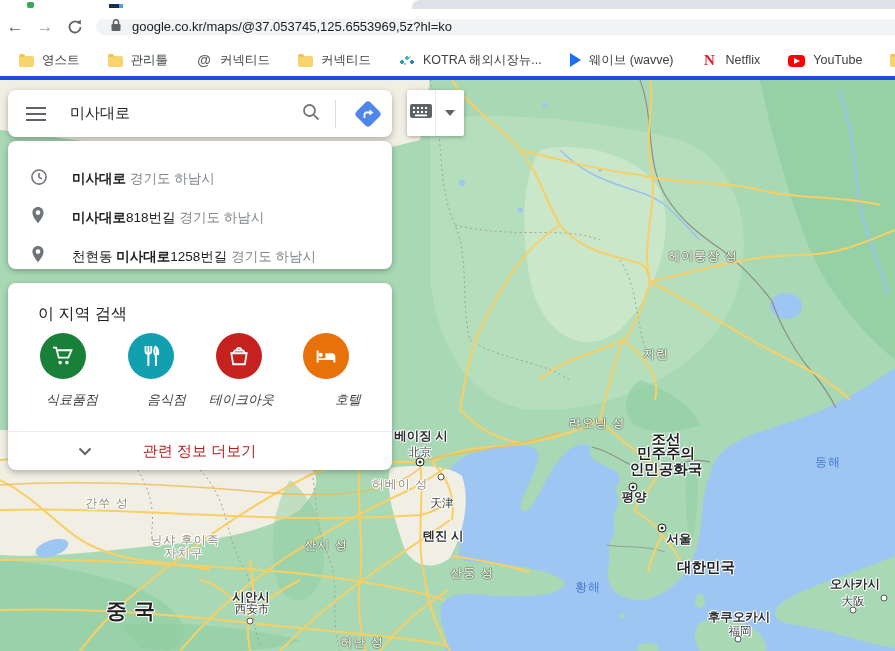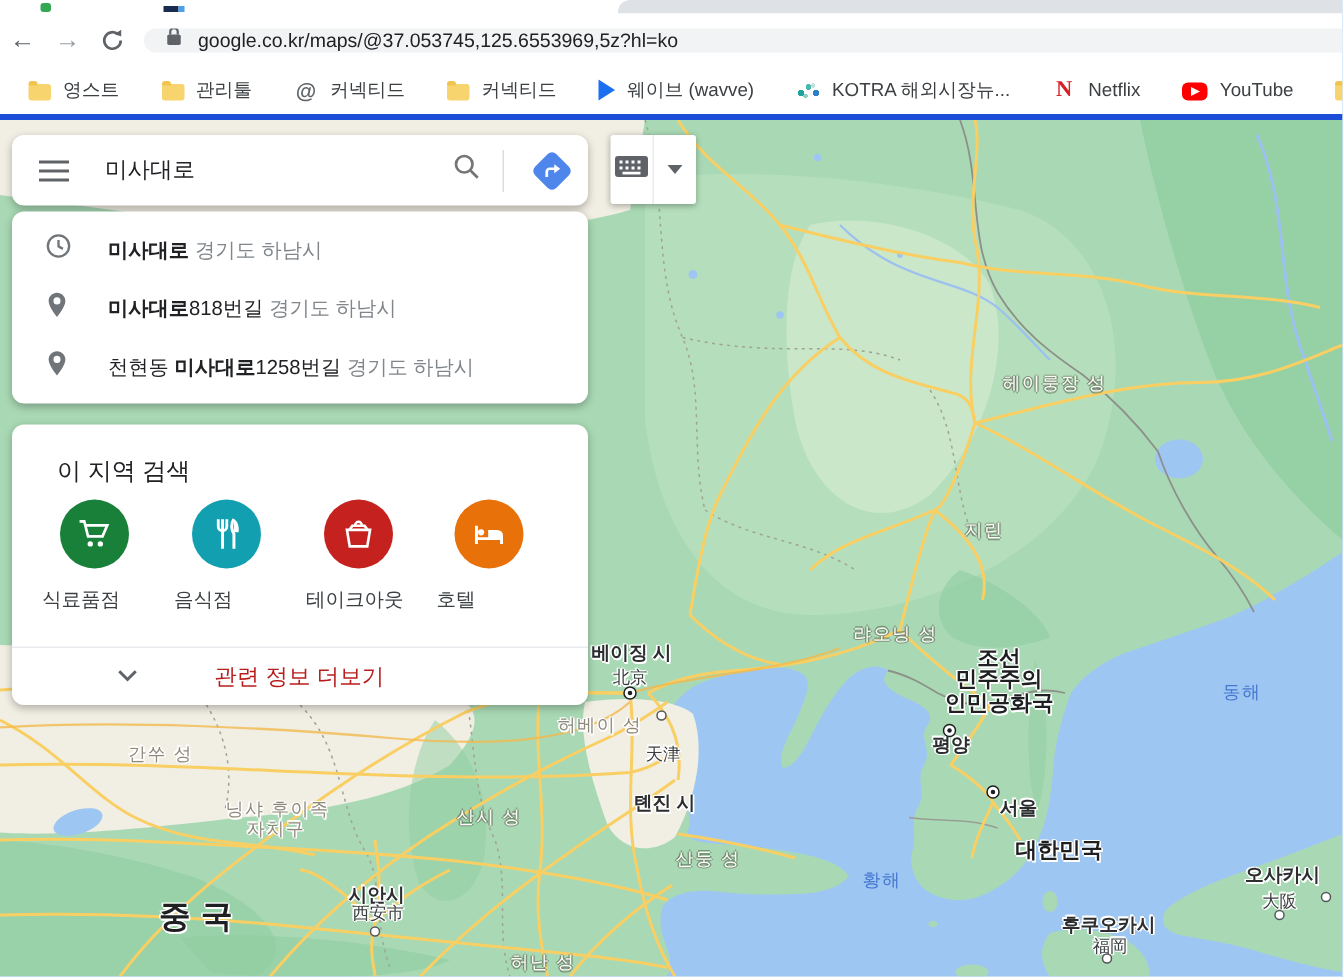--- a/index.html
+++ b/index.html
@@ -66,31 +66,31 @@
       background:linear-gradient(#5f6368,#5f6368) 0 0/100% 2px no-repeat,
                  linear-gradient(#5f6368,#5f6368) 0 6px/100% 2px no-repeat,
                  linear-gradient(#5f6368,#5f6368) 0 12px/100% 2px no-repeat; }
   .query { flex:1; margin-left:24px; font-size:15px; color:#202124; }
   .sdiv { width:1px; height:28px; background:#dadce0; margin:0 12px; }
   .mag { cursor:pointer; margin-right:2px; }
   .dirbtn { position:relative; width:40px; height:40px; margin-right:4px; cursor:pointer; }
   .diamond { position:absolute; left:10px; top:10px; width:20px; height:20px; background:#4e86ec; border-radius:4px; transform:rotate(45deg); }
   .dirbtn svg { position:absolute; left:12px; top:12px; }
 
-  .suggest-card { left:8px; top:61px; width:384px; height:128px; padding-top:6px; }
+  .suggest-card { left:8px; top:61px; width:384px; height:128px; padding-top:18px; }
   .srow { display:flex; align-items:center; height:39px; padding-left:22px; cursor:pointer; }
   .sicon { width:42px; flex:none; }
   .stext { font-size:13.5px; color:#202124; white-space:nowrap; overflow:hidden; }
   .stext b { font-weight:700; }
   .stext .loc { color:#80868b; margin-left:4px; }
 
   .local-card { left:8px; top:203px; width:384px; height:187px; }
   .local-title { font-size:16px; font-weight:500; color:#202124; padding:21px 0 0 30px; }
   .cats { position:absolute; left:0; top:50px; width:100%; height:95px; }
-  .cat { position:absolute; width:70px; text-align:left; cursor:pointer; }
+  .cat { position:absolute; width:70px; text-align:right; cursor:pointer;font-style:italic; }
   .cat-circle { width:46px; height:46px; border-radius:50%; margin:0 auto; display:flex; align-items:center; justify-content:center; }
   .cat-label { font-size:13px; color:#3c4043; margin-top:12px; white-space:nowrap; }
   .local-div { position:absolute; left:0; top:148px; width:100%; height:1px; background:#e8eaed; }
   .more-row { position:absolute; left:0; top:149px; width:100%; height:38px; display:flex; align-items:center; cursor:pointer; }
   .more-chevron { margin-left:70px; }
   .more-label { flex:1; text-align:center; font-size:15px; color:#b91c1c; margin-right:85px; }
 
   .kbd-widget { position:absolute; left:407px; top:10px; width:57px; height:46px; background:#fff; border-radius:2px;
                 box-shadow:0 1px 4px rgba(0,0,0,.3); display:flex; align-items:center; }
   .kbd-half { flex:1; display:flex; align-items:center; justify-content:center; height:100%; cursor:pointer; }
@@ -138,26 +138,26 @@
       </div>
       <div class="bm">
         <span class="bi bi-at">@</span>
         <span class="lbl">커넥티드</span>
       </div>
       <div class="bm">
         <span class="bi bi-folder"></span>
         <span class="lbl">커넥티드</span>
       </div>
       <div class="bm">
+        <span class="bi bi-kotra"></span>
+        <span class="lbl">KOTRA 해외시장뉴...</span>
+      </div>
+      <div class="bm">
         <span class="bi bi-play"></span>
         <span class="lbl">웨이브 (wavve)</span>
-      </div>
-      <div class="bm">
-        <span class="bi bi-kotra"></span>
-        <span class="lbl">KOTRA 해외시장뉴...</span>
       </div>
       <div class="bm">
         <span class="bi bi-netflix">N</span>
         <span class="lbl">Netflix</span>
       </div>
       <div class="bm">
         <span class="bi bi-youtube"></span>
         <span class="lbl">YouTube</span>
       </div>
       <div class="bm">

